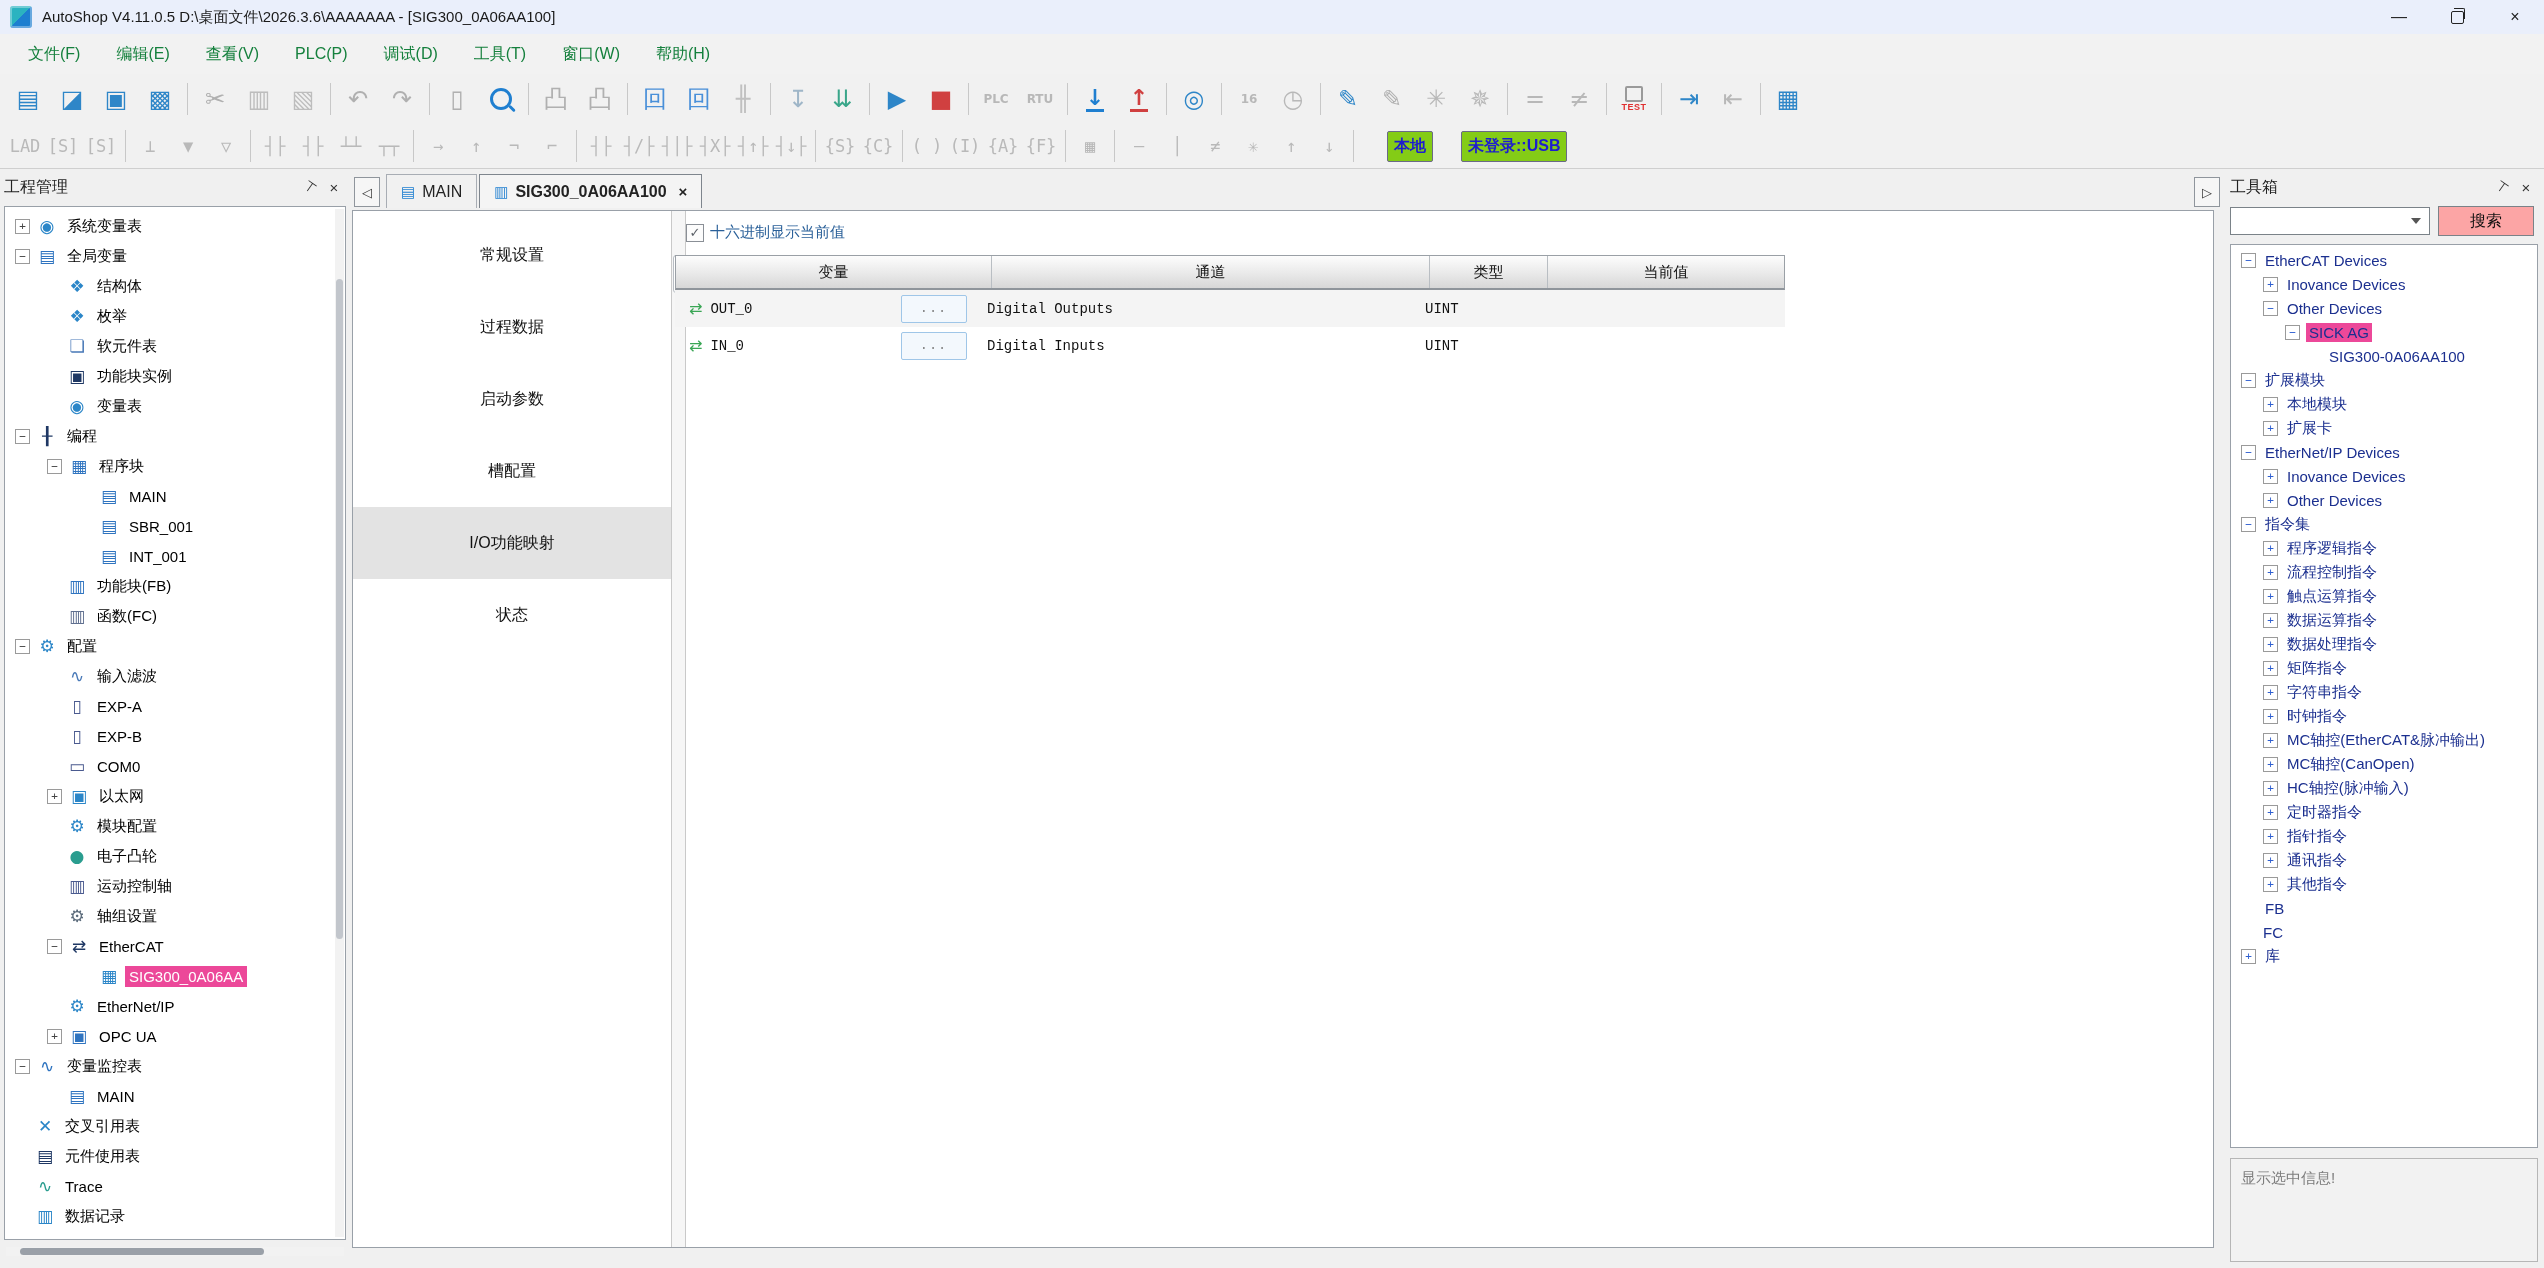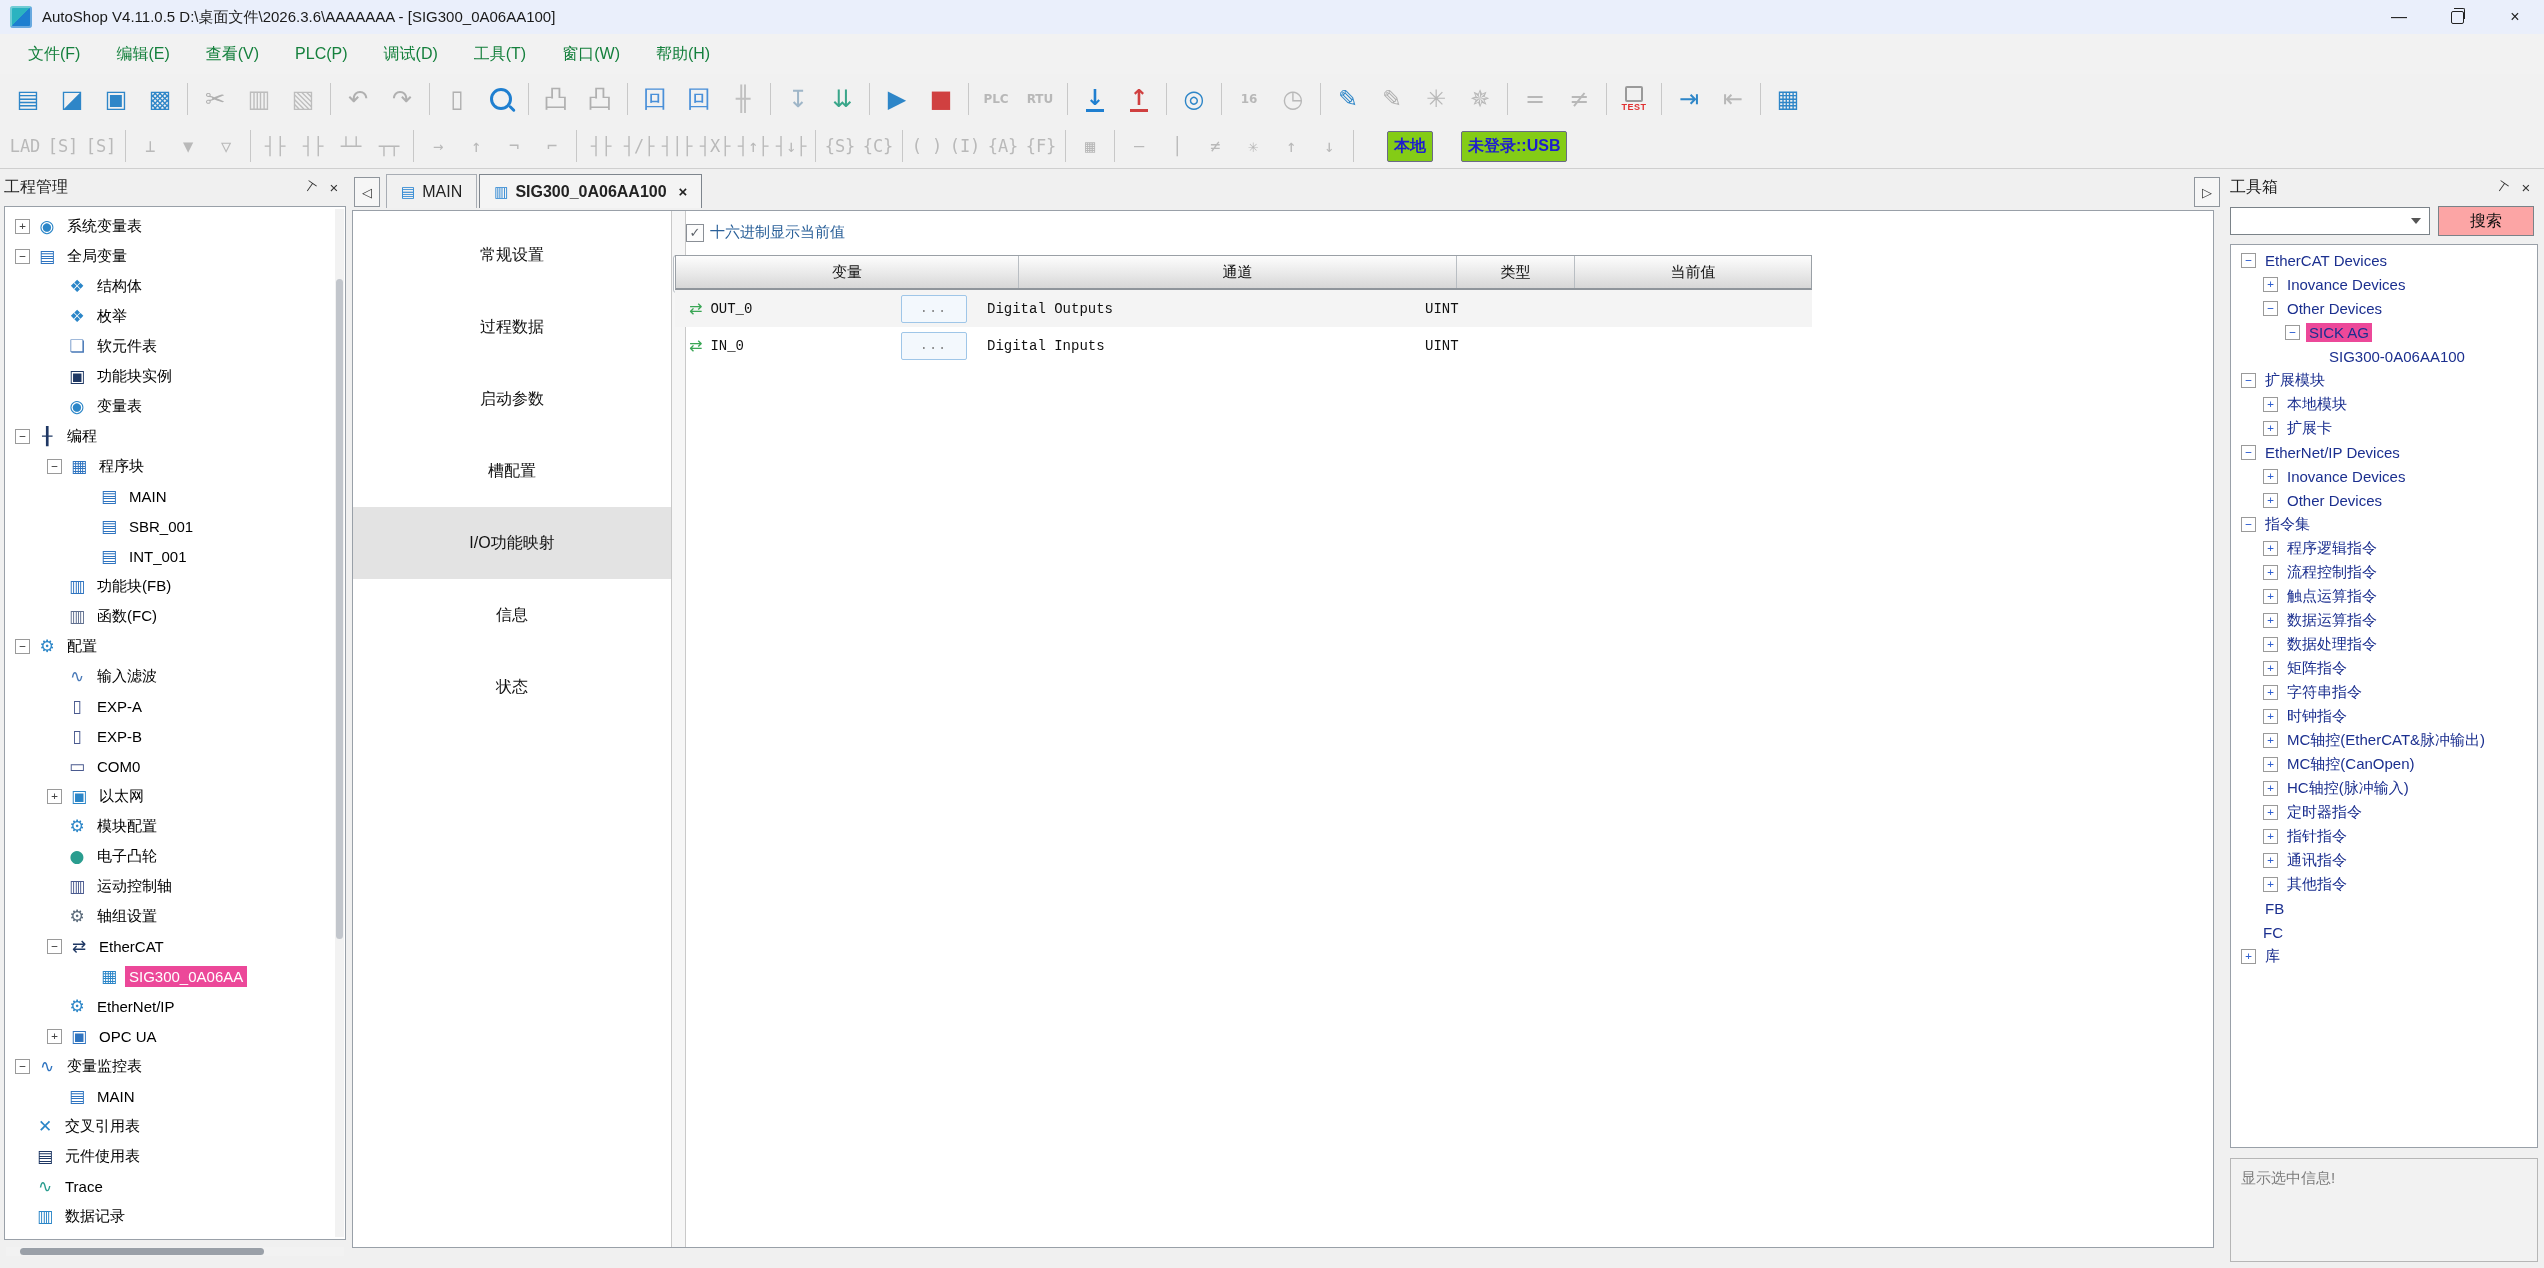--- a/index.html
+++ b/index.html
@@ -587,35 +587,34 @@
     <div class="tab-scroll" id="tab-scroll-right">▷</div>
   </div>
 
   <div class="panel-box" id="device-page">
     <div id="settings-nav" style="padding-top:8px;">
         <div class="navitem">常规设置</div>
         <div class="navitem">过程数据</div>
         <div class="navitem">启动参数</div>
         <div class="navitem">槽配置</div>
         <div class="navitem sel">I/O功能映射</div>
-        <div class="navitem">信息</div>
         <div class="navitem">状态</div>
       </div>
     <div class="nav-divider">
         <div class="nav-thumb"></div>
       </div>
 
     <div class="hexrow">
       <span class="cbox">✓</span>
       <span class="hexlabel">十六进制显示当前值</span>
     </div>
 
     <div id="io-table">
       <div class="hdr" id="io-table-header">
-          <div class="hcell" style="width: 343px;">变量</div>
+          <div class="hcell" style="width: 316px;">变量</div>
           <div class="hcell" style="width: 438px;">通道</div>
           <div class="hcell" style="width: 118px;">类型</div>
           <div class="hcell" style="width: 236px;">当前值</div>
         </div>
       <div id="io-table-body">
           <div class="brow alt">
             <div class="bcell" style="width: 298px;">
               <span class="syncico">⇄</span>
               <span>OUT_0</span>
               <div class="ellipsis-btn">...</div>

